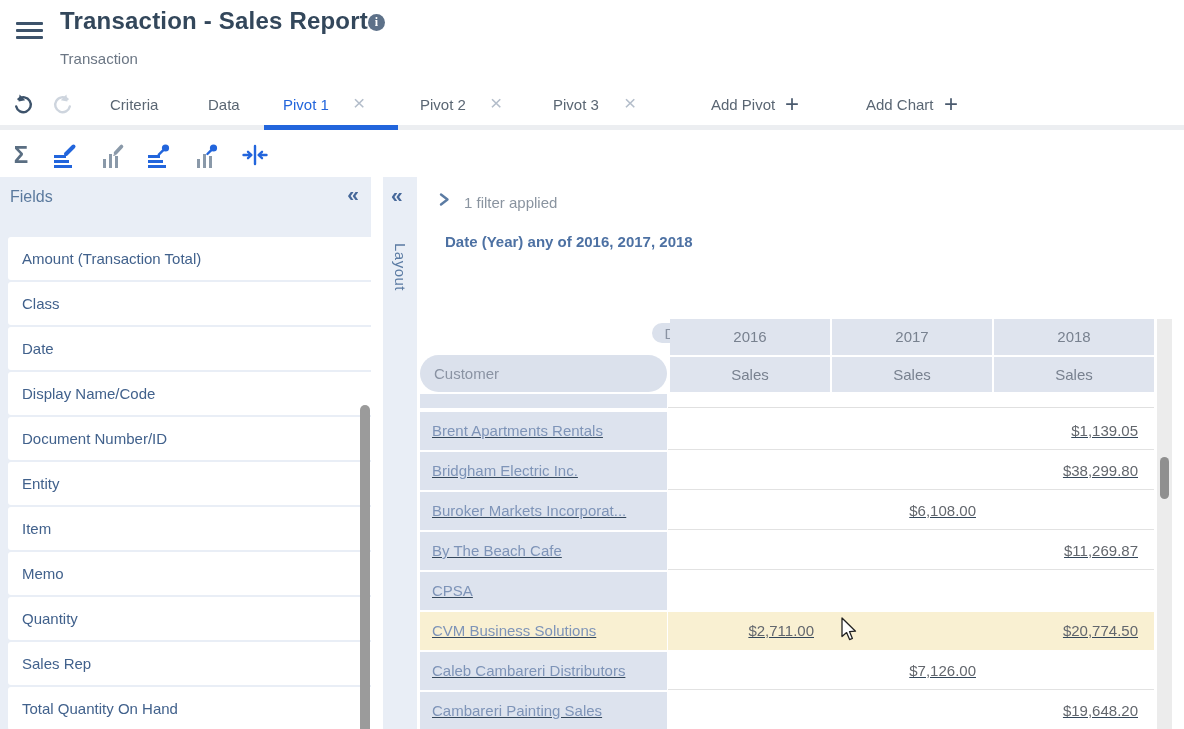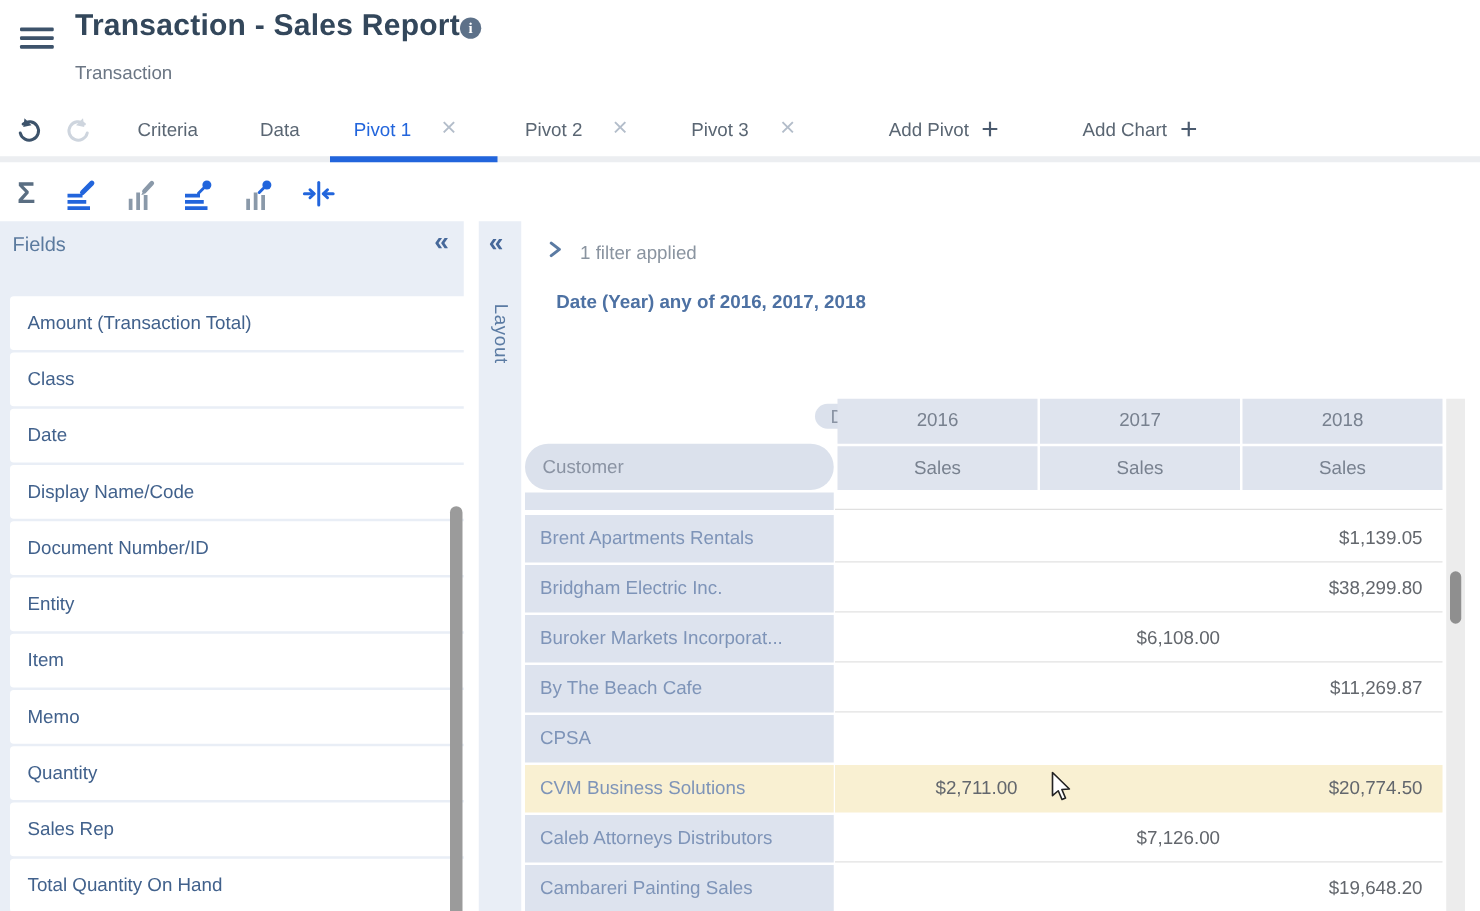--- a/index.html
+++ b/index.html
@@ -63,21 +63,21 @@
   .pill-customer { position:absolute; left:420px; top:355px; width:247px; height:37px;
     display:flex; align-items:center; padding-left:14px; }
   .col-hdr { position:absolute; width:160px; background:#dfe4ee; text-align:center;
     font-size:15px; color:#78818f; cursor:pointer; }
   .col-year { top:319px; height:36px; line-height:36px; }
   .col-measure { top:357px; height:35px; line-height:35px; }
   .clipped-label { position:absolute; left:420px; top:394px; width:247px; height:14px; background:#dde3ee; }
   .clipped-values { position:absolute; left:668px; top:394px; width:486px; height:14px;
     background:#fff; border-bottom:1px solid #e0e0e0; }
   .rows { position:absolute; left:420px; top:412px; width:734px;
-    display:flex; flex-direction:column; gap:2px; }
+    display:flex; flex-direction:column; gap:2px;text-decoration:underline; }
   .prow { display:flex; height:38px; }
   .row-label { width:247px; background:#dde3ee; color:#7e94b8; font-size:15px;
     line-height:38px; padding-left:12px; white-space:nowrap; overflow:hidden; cursor:pointer; }
   .row-values { width:486px; margin-left:1px; display:flex; background:#fff;
     box-shadow:inset 0 -1px 0 #e2e2e2; }
   .cell { width:162px; text-align:right; padding-right:16px; line-height:38px;
     font-size:15px; color:#63676d; cursor:pointer; }
   .prow.hl .row-label, .prow.hl .row-values { background:#f9f0d2; box-shadow:none; }
   
   .table-scroll-track { position:absolute; left:1157px; top:319px; width:15px; height:410px; background:#ececec; }
@@ -319,21 +319,21 @@
   </div>
   <div class="prow hl">
     <div class="row-label">CVM Business Solutions</div>
     <div class="row-values">
         <div class="cell">$2,711.00</div>
         <div class="cell"></div>
         <div class="cell">$20,774.50</div>
       </div>
   </div>
   <div class="prow">
-    <div class="row-label">Caleb Attorneys Distributors</div>
+    <div class="row-label">Caleb Cambareri Distributors</div>
     <div class="row-values">
         <div class="cell"></div>
         <div class="cell">$7,126.00</div>
         <div class="cell"></div>
       </div>
   </div>
   <div class="prow">
     <div class="row-label">Cambareri Painting Sales</div>
     <div class="row-values">
         <div class="cell"></div>

